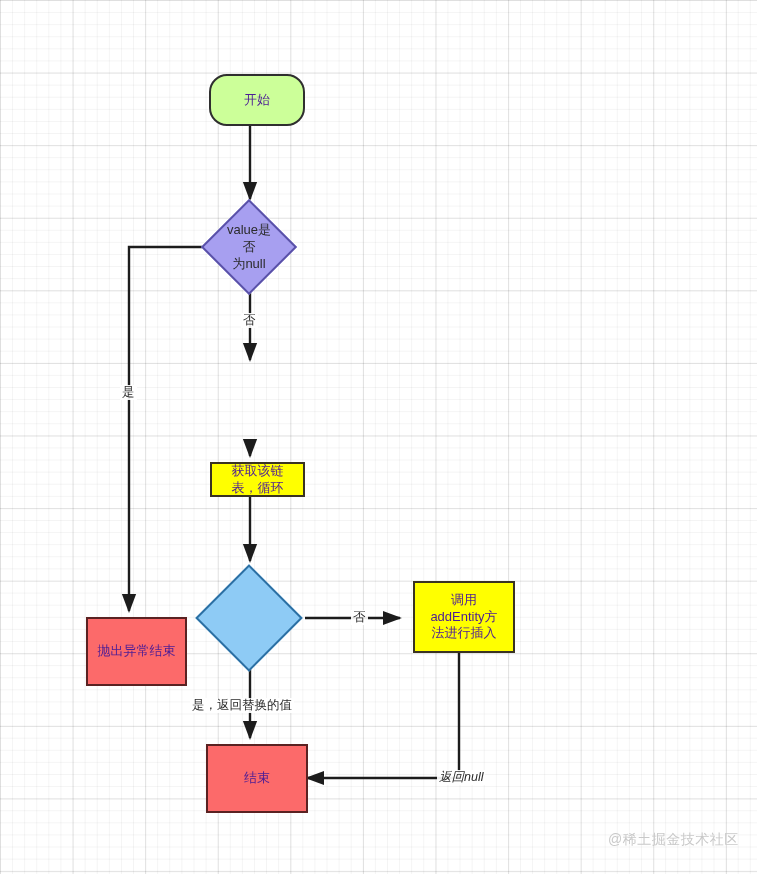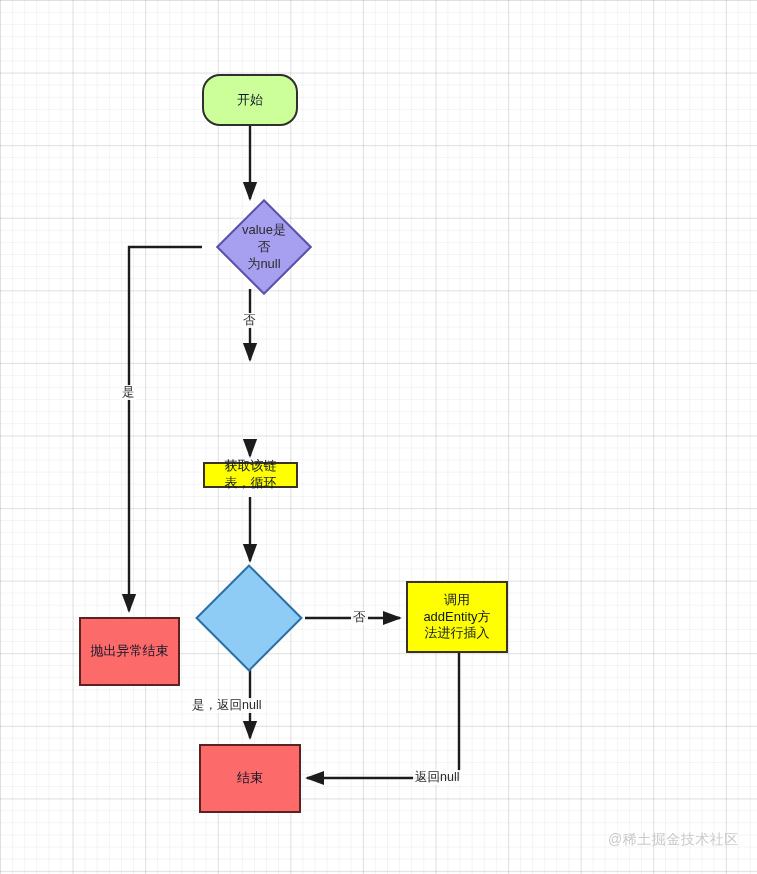--- a/index.html
+++ b/index.html
@@ -36,22 +36,23 @@
     height: 874px;
     pointer-events: none;
   }
   .node {
     position: absolute;
     box-sizing: border-box;
     display: flex;
     align-items: center;
     justify-content: center;
     text-align: center;
-    color: #0f172a;
+    color: #4c1d95;
     line-height: 1.28;
+    margin-left: 7px;
   }
   .node .node-label {
     display: block;
     white-space: pre-line;
   }
   .n-terminal-start {
     border: 2.5px solid #2f2f2f;
     border-radius: 18px;
     font-size: 13px;
   }
@@ -148,32 +149,32 @@
 
     <g>
       <path d="M459,653 L459,778 L307,778" stroke="#1c1c1c" stroke-width="2.4" fill="none" marker-end="url(#arrow)"></path>
     </g>
   </svg>
 
   <div class="node n-terminal-start" style="left:202px; top:74px; width:96px; height:52px; background:#ccff99;">
     <span class="node-label">开始</span>
   </div>
 
-  <div class="n-diamond-wrap" style="left:217px; top:206px; width:94px; height:82px;">
+  <div class="n-diamond-wrap" style="left:202px; top:206px; width:94px; height:82px;">
     <div class="n-diamond-shape" style="background:#a79ff0; border:2px solid #5a52a8; width:68px; height:68px; left:13px; top:7px;"></div>
     <div class="n-diamond-text">value是否
 为null</div>
   </div>
 
   <div class="node n-terminal-end" style="left:79px; top:617px; width:101px; height:69px; background:#fc6a6a;">
     <span class="node-label">抛出异常结束</span>
   </div>
 
 
-  <div class="node n-process" style="left:203px; top:462px; width:95px; height:26px; background:#ffff00;">
+  <div class="node n-process" style="left:203px; top:462px; width:95px; height:35px; background:#ffff00;">
     <span class="node-label">获取该链
 表，循环</span>
   </div>
 
   <div class="n-diamond-wrap" style="left:193px; top:567px; width:112px; height:102px;">
     <div class="n-diamond-shape" style="background:#8ecbf5; border:2px solid #2b6fa3; width:76px; height:76px; left:18px; top:13px;"></div>
   </div>
 
   <div class="node n-terminal-end" style="left:199px; top:744px; width:102px; height:69px; background:#fc6a6a;">
     <span class="node-label">结束</span>
@@ -184,19 +185,19 @@
 addEntity方
 法进行插入</span>
   </div>
 
   <div class="edge-label" style="left:120px; top:385px;">是</div>
 
   <div class="edge-label" style="left:241px; top:313px;">否</div>
 
   <div class="edge-label" style="left:351px; top:610px;">否</div>
 
-  <div class="edge-label" style="left:190px; top:698px;">是，返回null</div>
-
-  <div class="edge-label" style="left:413px; top:770px;">返回null</div>
+  <div class="edge-label" style="left:190px; top:698px;">是，返回替换的值</div>
+
+  <div class="edge-label" style="left:437px; top:770px;font-style:italic;">返回null</div>
 
   <div class="watermark" style="left:588px; top:831px;">@稀土掘金技术社区</div>
 
 </div>
 
 </body></html>

